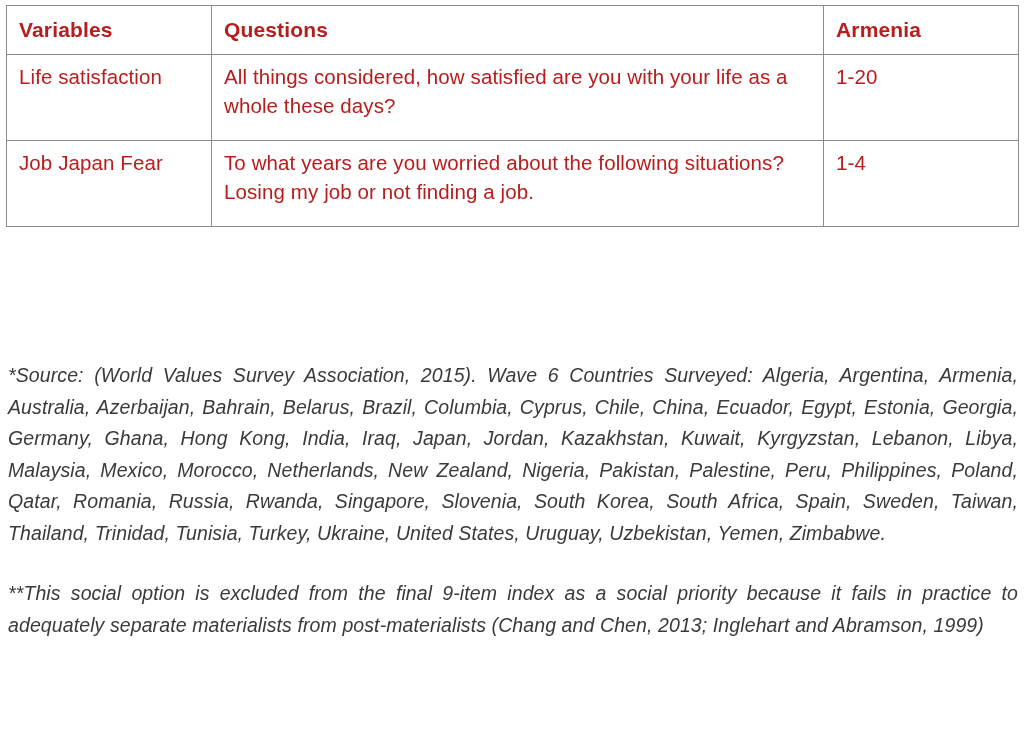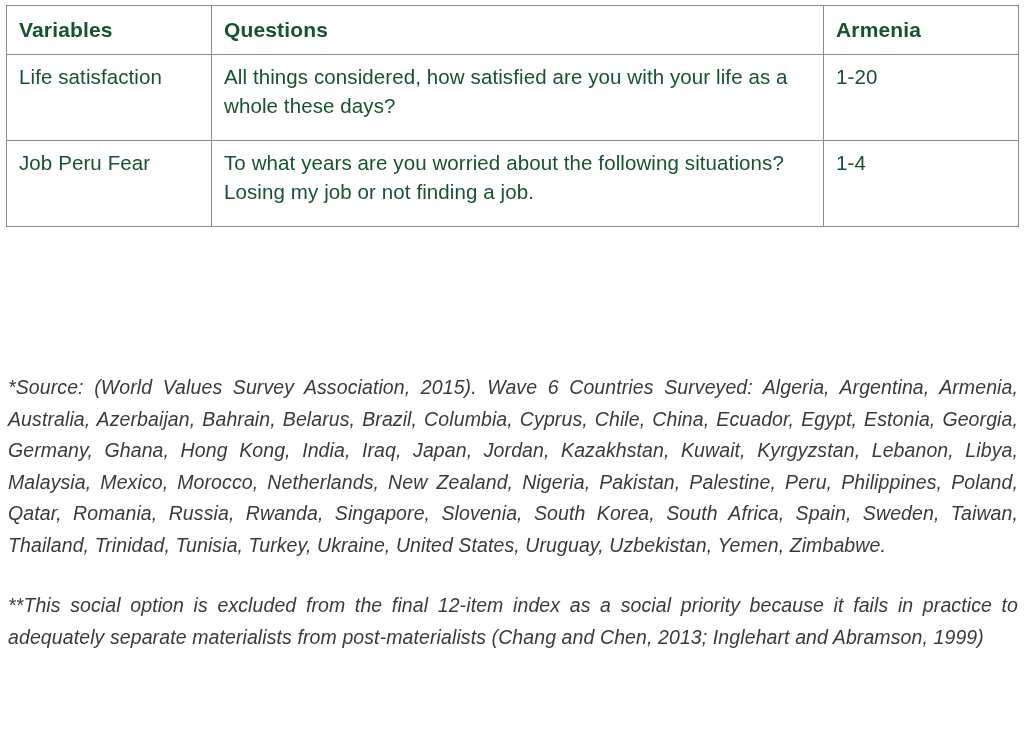--- a/index.html
+++ b/index.html
@@ -41,21 +41,21 @@
   }
 
   table.vartable td,
   table.vartable th {
     border: 1.4px solid #8a8a8a;
     vertical-align: top;
     padding: 7px 10px 8px 12px;
     font-size: 20.5px;
     line-height: 1.42;
     font-weight: 400;
-    color: #14532d;
+    color: #b91c1c;
     text-align: left;
     letter-spacing: 0.1px;
   }
 
   table.vartable thead th {
     font-weight: 700;
     font-size: 21px;
     padding-top: 9px;
     padding-bottom: 9px;
     letter-spacing: 0.15px;
@@ -66,21 +66,21 @@
   .col-code  { width: 195px; }
 
   .row-tall-1 td { height: 104px; }
   .row-tall-2 td { height: 70px; margin-top: 24px; }
   .row-tall-3 td { height: 70px; }
 
   
   .notes {
     position: absolute;
     left: 8px;
-    top: 372px;
+    top: 360px;
     width: 1010px;
   }
 
   .note {
     font-size: 19.5px;
     line-height: 1.62;
     font-style: italic;
     color: #3a3a3a;
     text-align: justify;
     text-justify: inter-word;
@@ -111,26 +111,26 @@
           <th>Armenia</th>
         </tr>
       </thead>
       <tbody>
         <tr class="row-tall-2">
           <td>Life satisfaction</td>
           <td>All things considered, how satisfied are you with your life as a whole these days?</td>
           <td>1-20</td>
         </tr>
         <tr class="row-tall-3">
-          <td>Job Peru Fear</td>
+          <td>Job Japan Fear</td>
           <td>To what years are you worried about the following situations? Losing my job or not finding a job.</td>
           <td>1-4</td>
         </tr>
       </tbody>
     </table>
   </div>
 
   <div class="notes">
     <p class="note">*Source: (World Values Survey Association, 2015). Wave 6 Countries Surveyed: Algeria, Argentina, Armenia, Australia, Azerbaijan, Bahrain, Belarus, Brazil, Columbia, Cyprus, Chile, China, Ecuador, Egypt, Estonia, Georgia, Germany, Ghana, Hong Kong, India, Iraq, Japan, Jordan, Kazakhstan, Kuwait, Kyrgyzstan, Lebanon, Libya, Malaysia, Mexico, Morocco, Netherlands, New Zealand, Nigeria, Pakistan, Palestine, Peru, Philippines, Poland, Qatar, Romania, Russia, Rwanda, Singapore, Slovenia, South Korea, South Africa, Spain, Sweden, Taiwan, Thailand, Trinidad, Tunisia, Turkey, Ukraine, United States, Uruguay, Uzbekistan, Yemen, Zimbabwe.</p>
-    <p class="note">**This social option is excluded from the final 12-item index as a social priority because it fails in practice to adequately separate materialists from post-materialists (Chang and Chen, 2013; Inglehart and Abramson, 1999)</p>
+    <p class="note">**This social option is excluded from the final 9-item index as a social priority because it fails in practice to adequately separate materialists from post-materialists (Chang and Chen, 2013; Inglehart and Abramson, 1999)</p>
   </div>
 
 </div>
 
 </body></html>

